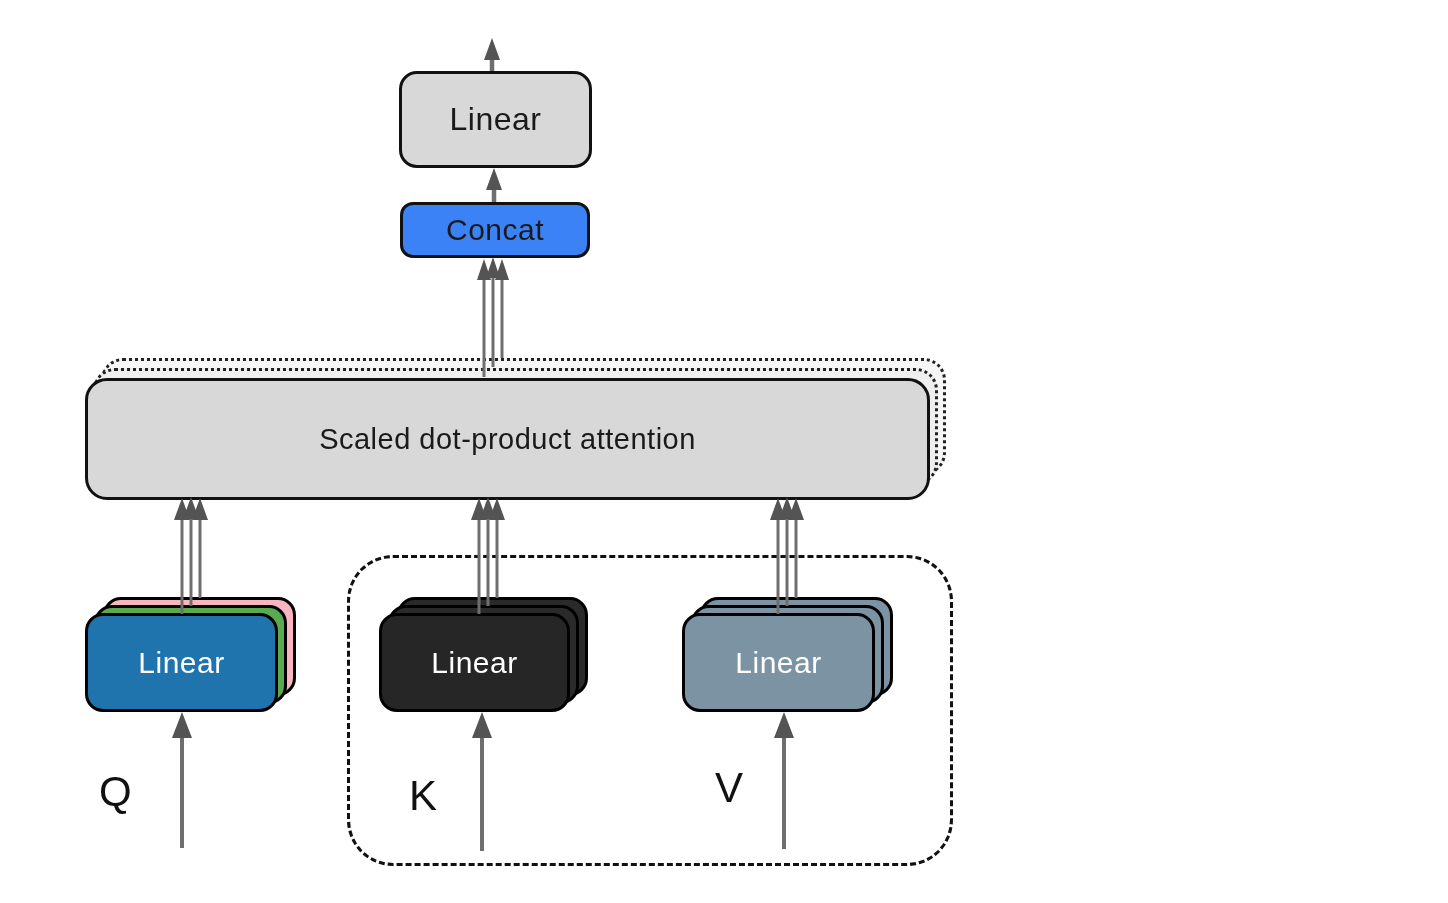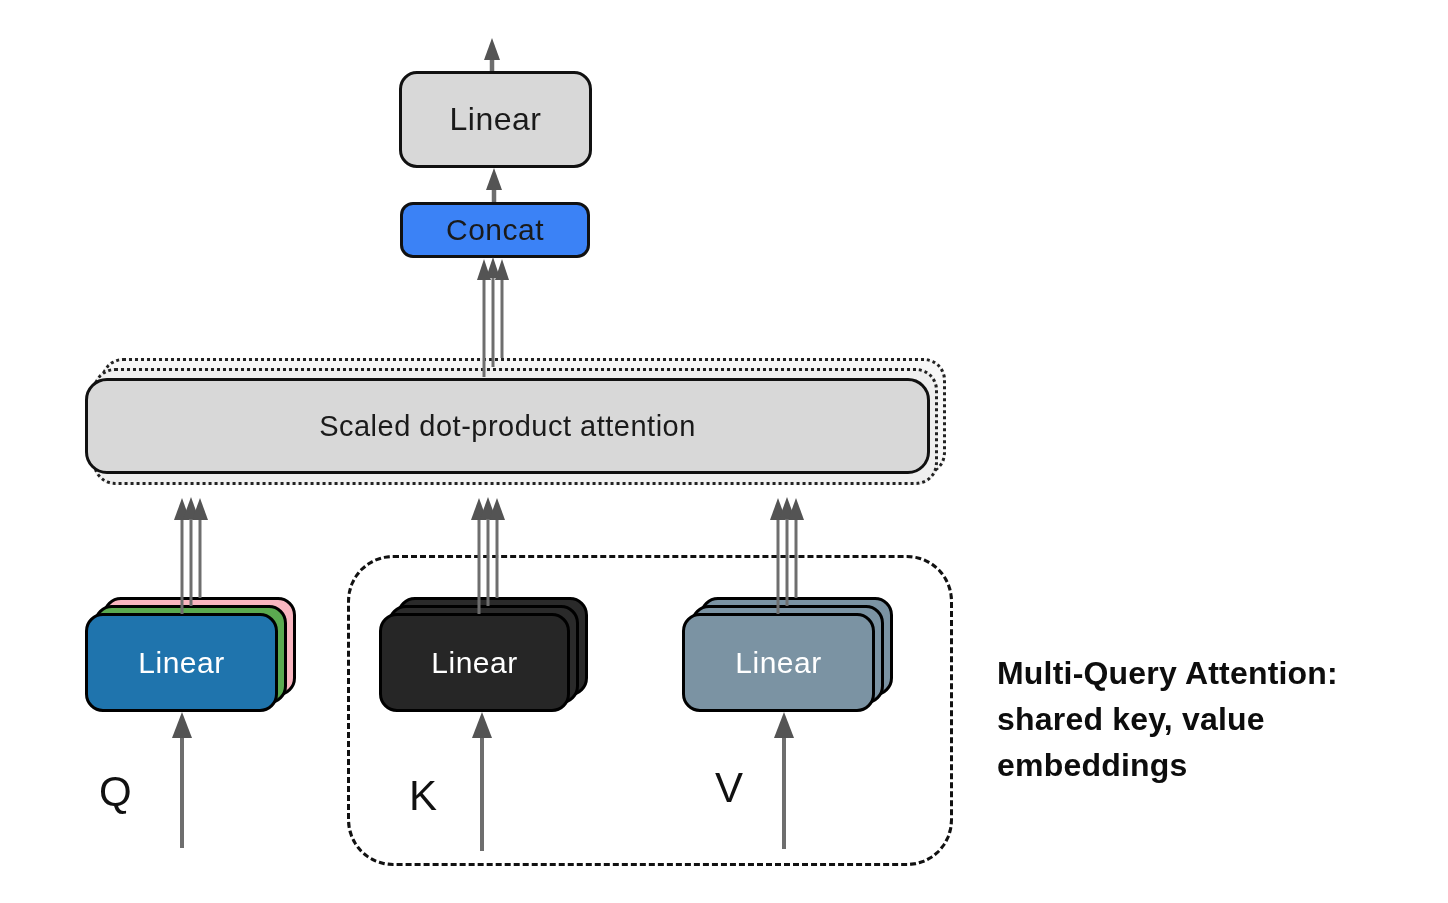--- a/index.html
+++ b/index.html
@@ -66,21 +66,21 @@
 </style>
 </head>
 <body>
 
 <div class="canvas">
 
   <div class="dashed-group" style="left:347px;top:555px;width:606px;height:311px;"></div>
 
   <div class="sheet" style="left: 101px; top: 358px; width: 845px; height: 117px; background-color: rgb(247, 247, 247);"></div>
   <div class="sheet" style="left: 93px; top: 368px; width: 845px; height: 117px; background-color: rgb(239, 239, 239);"></div>
-  <div class="box" style="left: 85px; top: 378px; width: 845px; height: 96px; border-radius: 22px; font-size: 29px; background-color: rgb(216, 216, 216);">
+  <div class="box" style="left: 85px; top: 378px; width: 845px; height: 122px; border-radius: 22px; font-size: 29px; background-color: rgb(216, 216, 216);">
     <span>Scaled dot-product attention</span>
   </div>
 
   <div class="box" style="left: 399px; top: 71px; width: 193px; height: 97px; border-radius: 18px; font-size: 32px; background-color: rgb(216, 216, 216);">
     <span>Linear</span>
   </div>
 
   <div class="box" style="left: 400px; top: 202px; width: 190px; height: 56px; border-radius: 13px; font-size: 30px; background-color: #3b82f6;">
     <span>Concat</span>
   </div>
@@ -100,25 +100,20 @@
   <div class="card" style="left: 700px; top: 597px; width: 193px; height: 99px; background-color: rgb(123, 147, 163);"></div>
   <div class="card" style="left: 691px; top: 605px; width: 193px; height: 99px; background-color: rgb(123, 147, 163);"></div>
   <div class="card" style="left: 682px; top: 613px; width: 193px; height: 99px; background-color: rgb(123, 147, 163);">
     <div class="card-label">Linear</div>
   </div>
 
   <div class="io-label" style="left:99px;top:768px;">Q</div>
   <div class="io-label" style="left:409px;top:772px;">K</div>
   <div class="io-label" style="left:715px;top:764px;">V</div>
 
-  <div class="annotation">
-    <div>Multi-Query Attention:</div>
-    <div>shared key, value</div>
-    <div>embeddings</div>
-  </div>
 
   <svg class="arrow-layer" width="1448" height="903" viewBox="0 0 1448 903">
 
     <g>
       <line x1="492" y1="71" x2="492" y2="54" stroke-width="4.5"></line>
       <polygon points="492,38 484,60 500,60"></polygon>
     </g>
 
     <g>
       <line x1="494" y1="202" x2="494" y2="186" stroke-width="4.5"></line>

